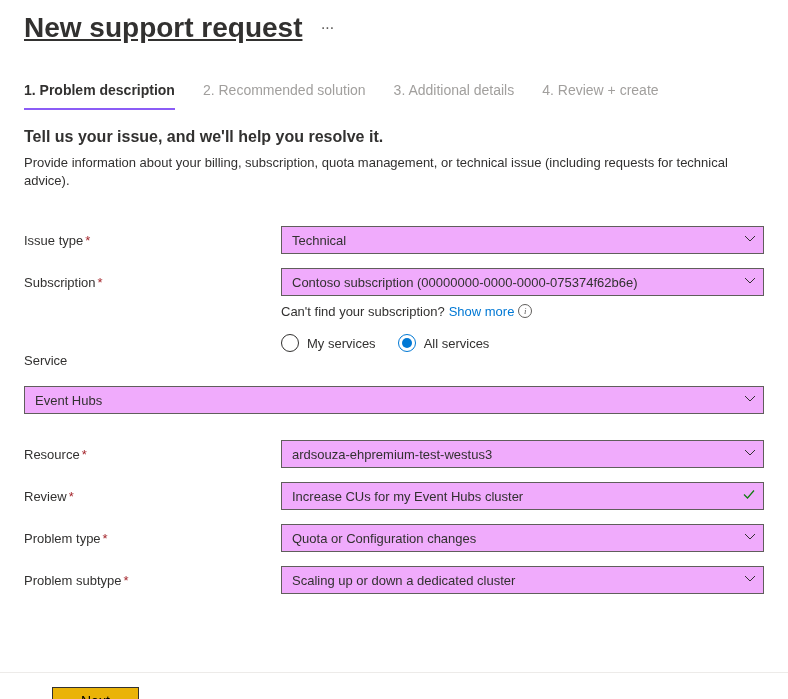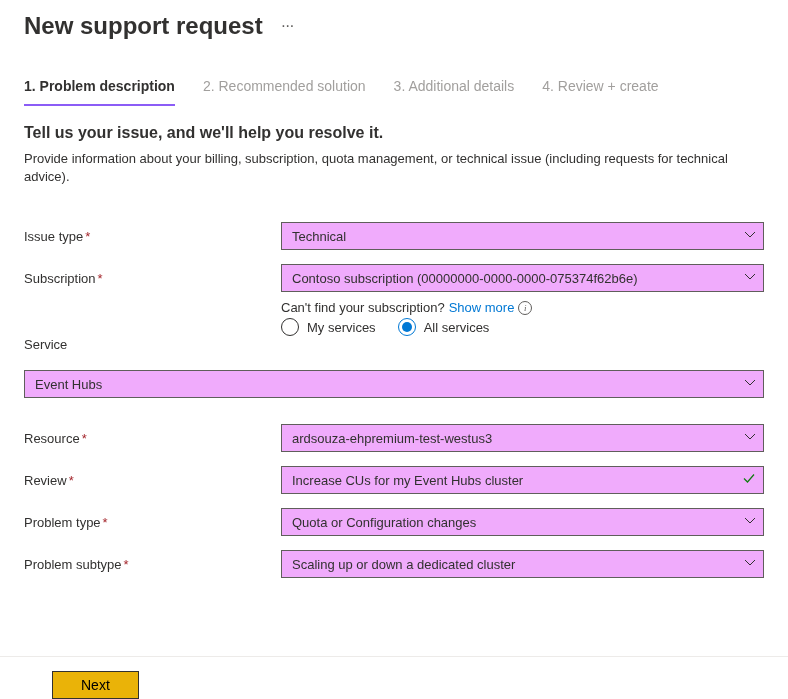--- a/index.html
+++ b/index.html
@@ -11,23 +11,24 @@
       width: 788px;
       padding: 0;
     }
     .header {
       padding: 12px 24px 0 24px;
       display: flex;
       align-items: center;
       gap: 14px;
     }
     .page-title {
-      font-size: 24px;
+      font-size: 28px;
       font-weight: 600;
       color: #323130;
+      text-decoration: underline;
     }
     .more-btn {
       font-size: 16px;
       color: #605e5c;
       cursor: pointer;
       padding: 2px 4px;
       letter-spacing: -1px;
     }
     .tabs {
       display: flex;
@@ -119,23 +120,23 @@
       transform: translateY(-50%);
       pointer-events: none;
     }
     .chevron svg { width: 12px; height: 12px; }
     .check svg { width: 14px; height: 14px; }
     .hint-row {
       margin-left: 257px;
       font-size: 13px;
       color: #323130;
       margin-top: -6px;
-      margin-bottom: 22px;
-      display: flex;
-      align-items: flex-end;
+      margin-bottom: 34px;
+      display: flex;
+      align-items: flex-start;
       gap: 4px;
     }
     .link { color: #0078d4; cursor: pointer; }
     .info-icon {
       display: inline-flex;
       width: 14px; height: 14px;
       border: 1px solid #605e5c;
       border-radius: 50%;
       align-items: center;
       justify-content: center;

